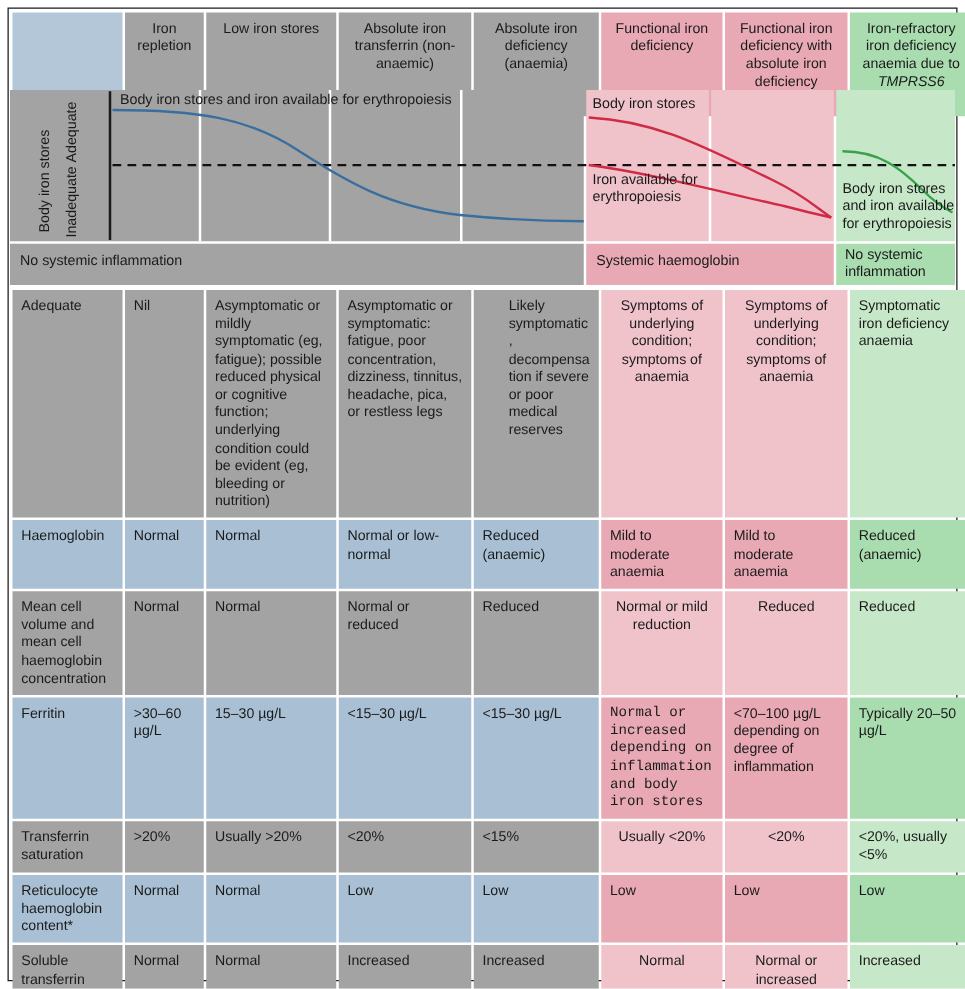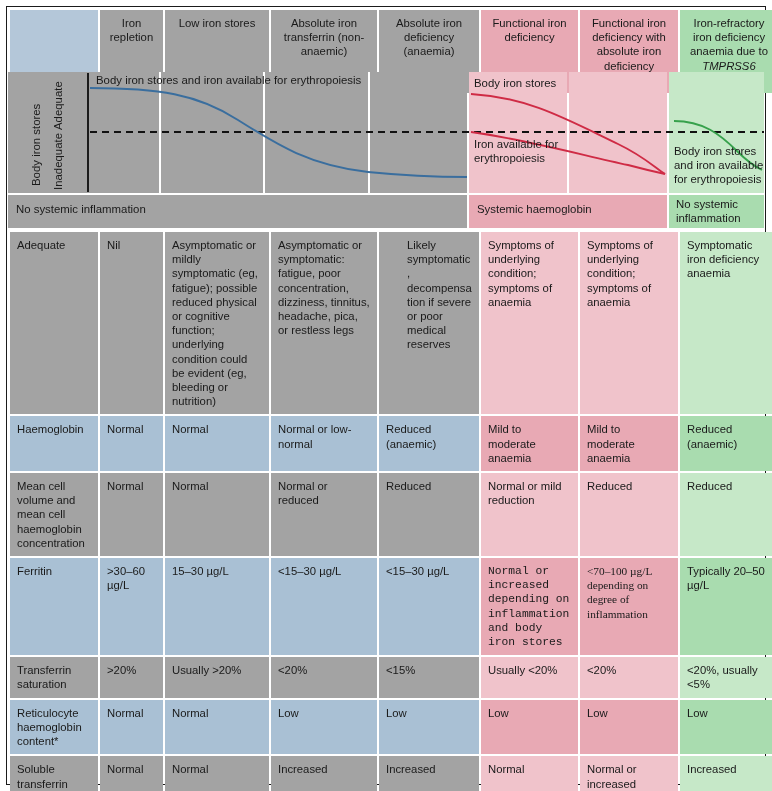--- a/index.html
+++ b/index.html
@@ -36,21 +36,21 @@
     font-size:11.3px;
     line-height:14.2px;
     color:#1a1a1a;
     box-sizing:border-box;
     word-wrap:break-word;
   }
   
   .c-blue  {background:#a3a3a3;}
   .c-blue2 {background:#a9c0d4;margin-top:48px;}
   .c-pink  {background:#e8a9b4;}
-  .c-pink2 {background:#f0c3cb;}
+  .c-pink2 {background:#f0c3cb;text-align:center;}
   .c-green {background:#a9dcaf;}
   .c-green2{background:#c6e8c8;}
 
   
   .hdr td{
     text-align:center;
     padding-top:9px;
     font-size:11.6px;
     line-height:14.6px;
   }
@@ -211,21 +211,21 @@
           <td class="c-pink2" style="height: 57px;">Reduced</td>
           <td class="c-green2" style="height: 57px;">Reduced</td>
         </tr>
         <tr>
           <td class="c-blue2" style="height: 88px;">Ferritin</td>
           <td class="c-blue2" style="height: 88px;">&gt;30–60 µg/L</td>
           <td class="c-blue2" style="height: 88px;">15–30 µg/L</td>
           <td class="c-blue2" style="height: 88px;">&lt;15–30 µg/L</td>
           <td class="c-blue2" style="height: 88px;">&lt;15–30 µg/L</td>
           <td class="c-pink" style="height: 88px; font-family: Liberation Mono, monospace;">Normal or increased depending on inflammation and body iron stores</td>
-          <td class="c-pink" style="height: 88px; font-family: Liberation Serif, serif;">&lt;70–100 µg/L depending on degree of inflammation</td>
+          <td class="c-pink" style="height: 88px;">&lt;70–100 µg/L depending on degree of inflammation</td>
           <td class="c-green" style="height: 88px;">Typically 20–50 µg/L</td>
         </tr>
         <tr>
           <td class="c-blue" style="height: 36px;">Transferrin saturation</td>
           <td class="c-blue" style="height: 36px;">&gt;20%</td>
           <td class="c-blue" style="height: 36px;">Usually &gt;20%</td>
           <td class="c-blue" style="height: 36px;">&lt;20%</td>
           <td class="c-blue" style="height: 36px;">&lt;15%</td>
           <td class="c-pink2" style="height: 36px; margin-left: 20px;">Usually &lt;20%</td>
           <td class="c-pink2" style="height: 36px;">&lt;20%</td>

